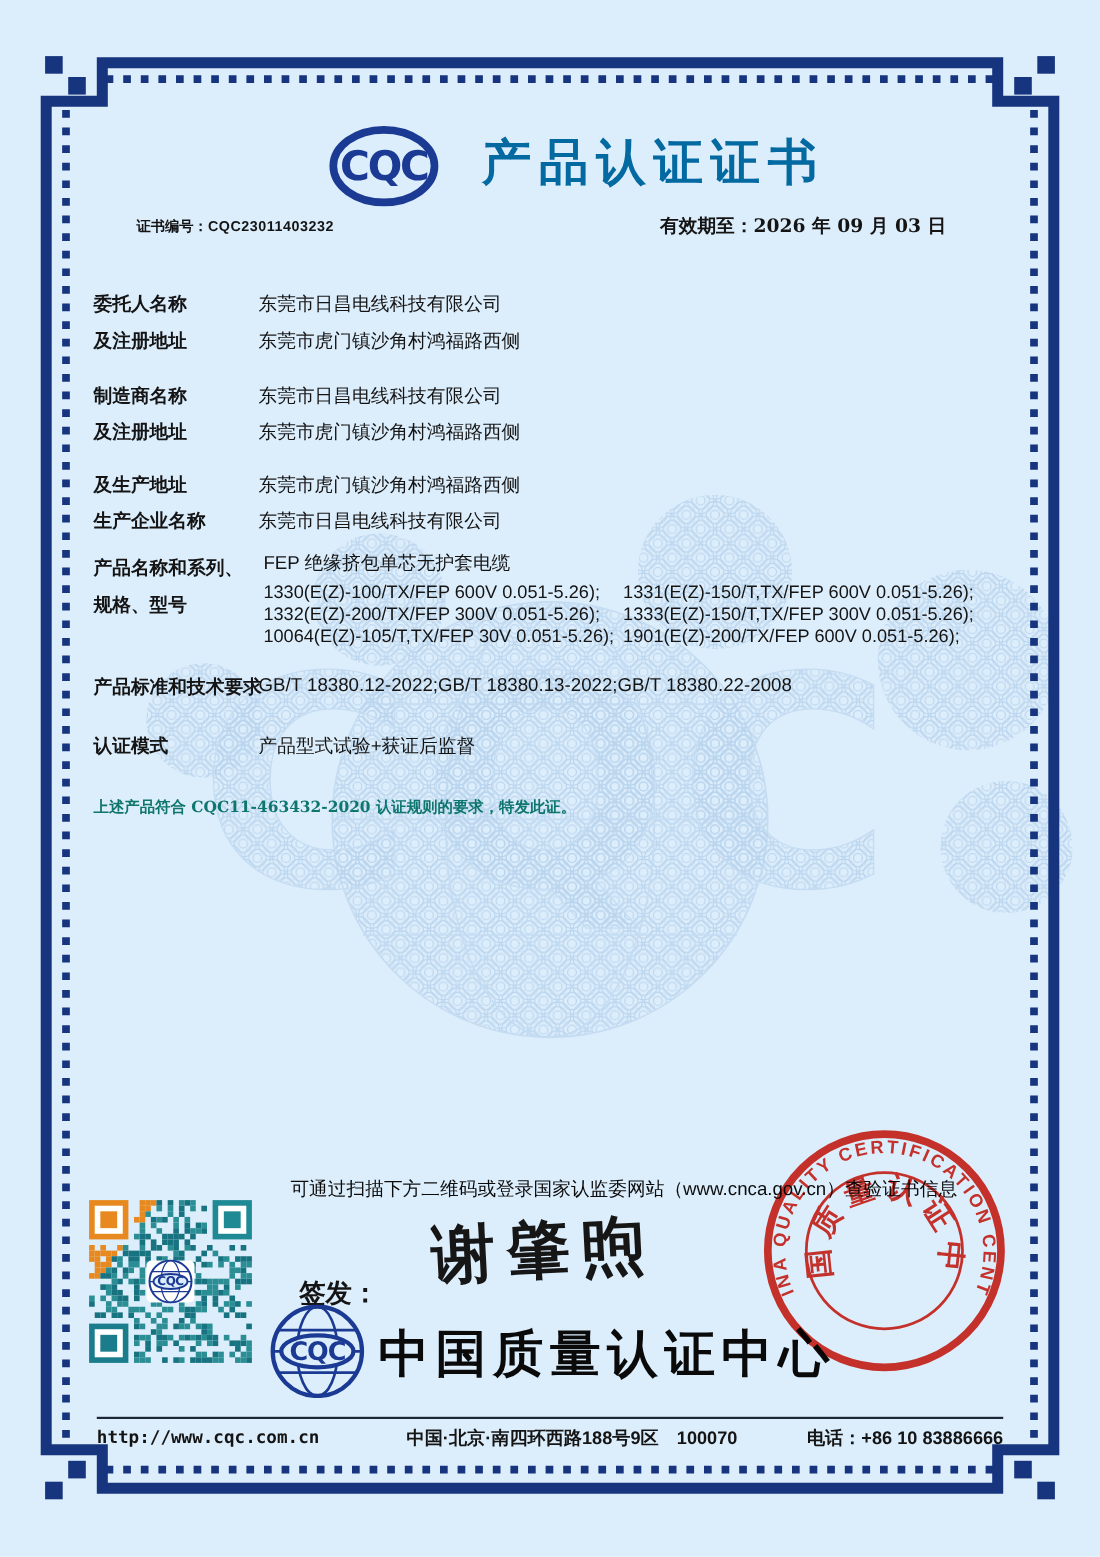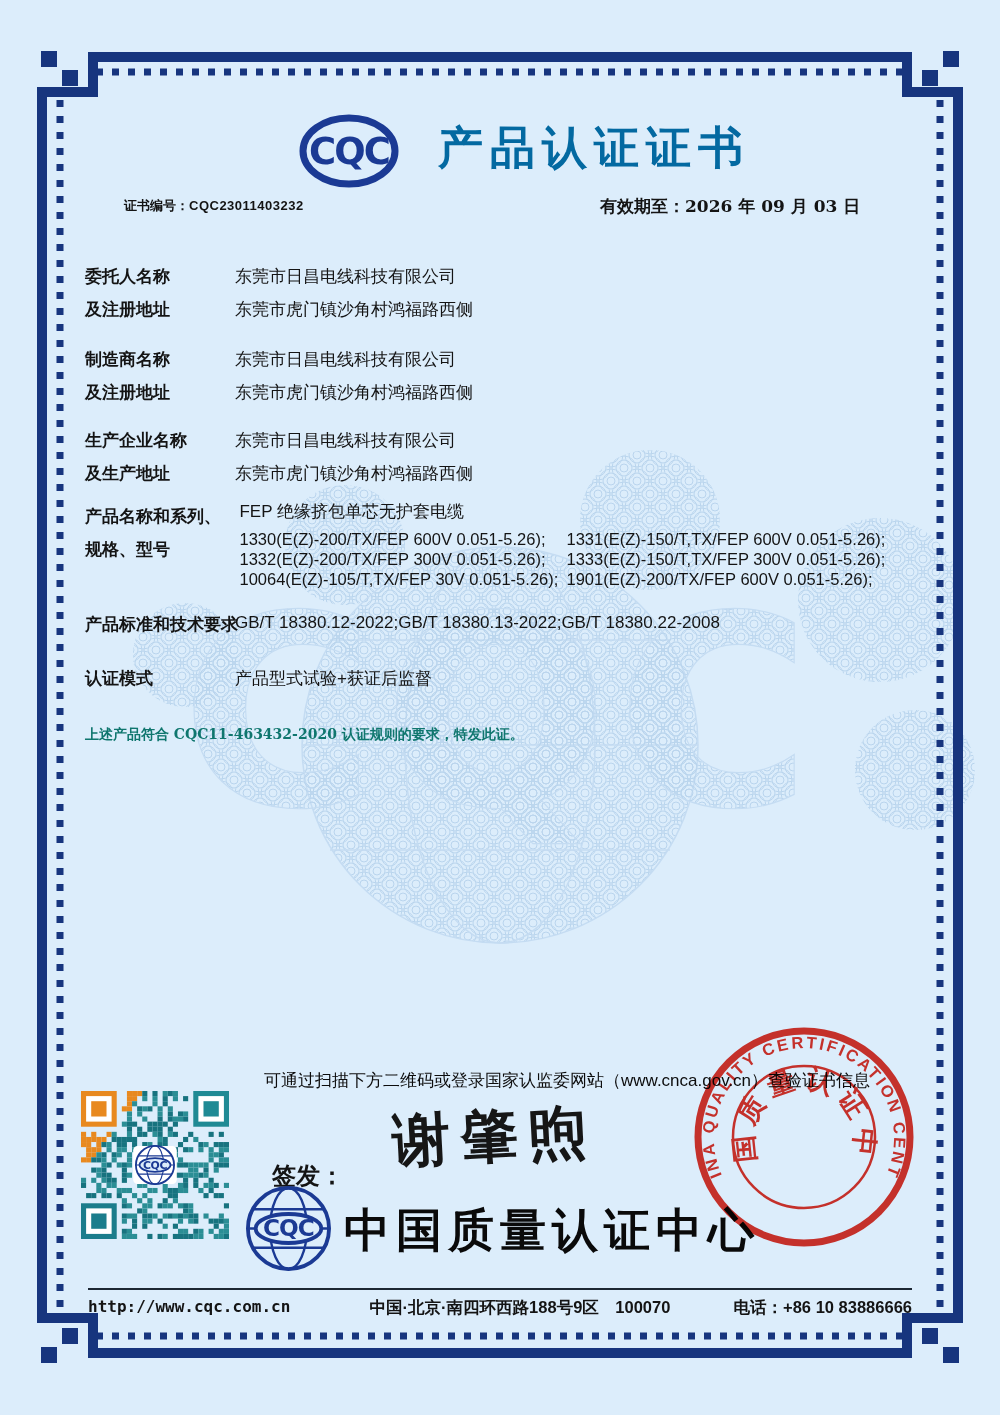--- a/index.html
+++ b/index.html
@@ -146,33 +146,33 @@
   <div><span class="lbl">委托人名称</span><span class="val">东莞市日昌电线科技有限公司</span></div>
   <div><span class="lbl">及注册地址</span><span class="val">东莞市虎门镇沙角村鸿福路西侧</span></div>
 </div>
 
 <div class="abs row two-line" style="top:343px">
   <div><span class="lbl">制造商名称</span><span class="val">东莞市日昌电线科技有限公司</span></div>
   <div><span class="lbl">及注册地址</span><span class="val">东莞市虎门镇沙角村鸿福路西侧</span></div>
 </div>
 
 <div class="abs row two-line" style="top:424px">
+  <div><span class="lbl">及生产地址</span><span class="val">东莞市虎门镇沙角村鸿福路西侧</span></div>
   <div><span class="lbl">生产企业名称</span><span class="val">东莞市日昌电线科技有限公司</span></div>
-  <div><span class="lbl">及生产地址</span><span class="val">东莞市虎门镇沙角村鸿福路西侧</span></div>
 </div>
 
 <div class="abs row" style="top:500px">
   <div class="lbl" style="line-height:33px">
     <div>产品名称和系列、</div>
     <div>规格、型号</div>
   </div>
   <div class="val">
     <div style="font-size:17px;margin-bottom:6px">FEP 绝缘挤包单芯无护套电缆</div>
     <div class="models">
-      <span class="m1">1330(E(Z)-200/TX/FEP 600V 0.051-5.26);</span><span>1331(E(Z)-150/T,TX/FEP 600V 0.051-5.26);</span>
+      <span class="m1">1330(E(Z)-100/TX/FEP 600V 0.051-5.26);</span><span>1331(E(Z)-150/T,TX/FEP 600V 0.051-5.26);</span>
     </div>
     <div class="models">
       <span class="m1">1332(E(Z)-200/TX/FEP 300V 0.051-5.26);</span><span>1333(E(Z)-150/T,TX/FEP 300V 0.051-5.26);</span>
     </div>
     <div class="models">
       <span class="m1">10064(E(Z)-105/T,TX/FEP 30V 0.051-5.26);</span><span>1901(E(Z)-200/TX/FEP 600V 0.051-5.26);</span>
     </div>
   </div>
 </div>
 

